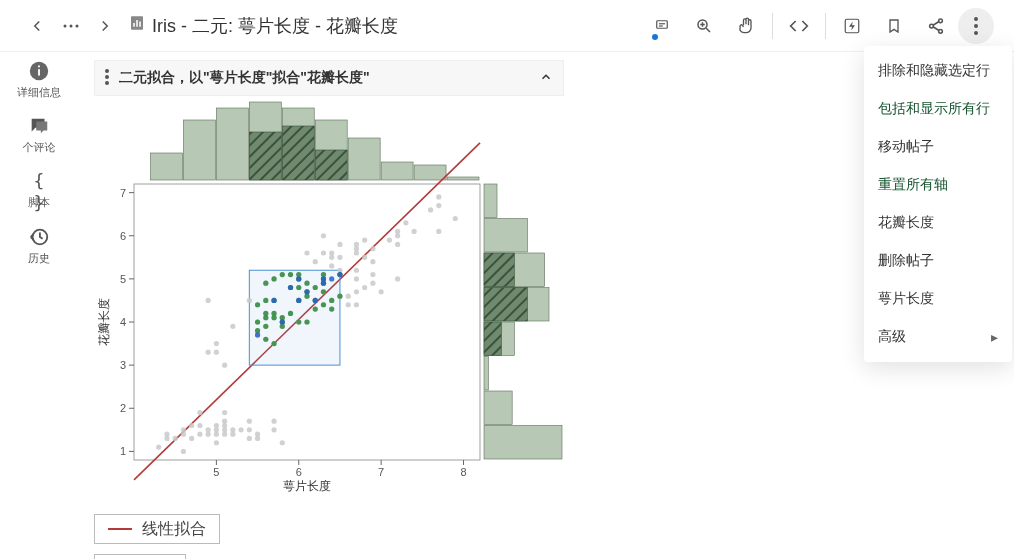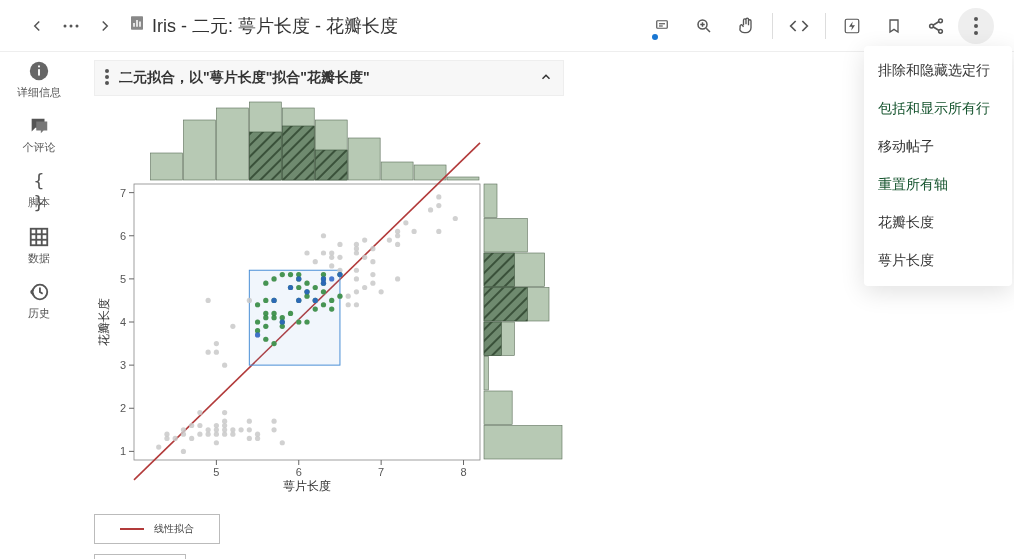--- a/index.html
+++ b/index.html
@@ -24,21 +24,21 @@
 .rail-item .lbl { font-size: 11px; line-height: 1.2; }
 .rail-item svg, .rail-item .ic { width: 22px; height: 22px; }
 
 
 .main-area { position: absolute; left: 78px; top: 46px; right: 0; bottom: 0; padding: 14px 16px; overflow: hidden; }
 .panel-head { background: #f7f7f7; border: 1px solid #eee; display: flex; align-items: center; height: 36px; padding: 0 10px; gap: 10px; font-size: 14px; font-weight: 600; width: 470px; }
 .panel-head .caret { margin-left: auto; }
 .chart-wrap { width: 470px; position: relative; }
 .plot-svg { display: block; }
 
-.legend-box { margin-top: 18px; border: 1px solid #bbb; height: 30px; width: 126px; display: flex; align-items: center; justify-content: center; gap: 10px; font-size: 10px; color: #444; }
+.legend-box { margin-top: 18px; border: 1px solid #bbb; height: 30px; width: 126px; display: flex; align-items: center; justify-content: center; gap: 10px; font-size: 16px; color: #444; }
 .legend-box .line { width: 24px; height: 0; border-top: 2px solid #b23a3a; }
 
 .fit-dd { margin-top: 10px; border: 1px solid #bbb; height: 30px; width: 92px; display: flex; align-items: center; justify-content: center; gap: 8px; font-size: 12px; font-weight: 600; color: #222; cursor: pointer; }
 
 
 .ctx-menu { position: absolute; right: 2px; top: 46px; width: 148px; background: #fff; box-shadow: 0 6px 24px rgba(0,0,0,.12); border-radius: 4px; padding: 6px 0; font-size: 14px; }
 .ctx-item { padding: 10px 14px; color: #333; cursor: pointer; display: flex; align-items: center; }
 .ctx-item.disabled { color: #14532d; cursor: default; font-family: Liberation Serif, serif; }
 .ctx-item .sub { margin-left: auto; color: #666; }
 </style>
@@ -142,30 +142,20 @@
   <div class="rail-item">
     <svg viewBox="0 0 24 24" fill="#555">
         <path d="M4 4h14v10H8l-4 4z"></path>
         <path d="M9 7h12v10h-4l-3 3v-3H9z" fill="#777"></path>
       </svg>
     <div class="lbl">个评论</div>
   </div>
   <div class="rail-item">
     <div class="ic" style="font-family:monospace;font-size:18px;line-height:22px;text-align:center;">{ }</div>
     <div class="lbl">脚本</div>
-  </div>
-  <div class="rail-item">
-    <svg viewBox="0 0 24 24" fill="none" stroke="#555" stroke-width="2">
-        <rect x="3" y="3" width="18" height="18"></rect>
-        <line x1="3" y1="9" x2="21" y2="9"></line>
-        <line x1="3" y1="15" x2="21" y2="15"></line>
-        <line x1="9" y1="3" x2="9" y2="21"></line>
-        <line x1="15" y1="3" x2="15" y2="21"></line>
-      </svg>
-    <div class="lbl">数据</div>
   </div>
   <div class="rail-item">
     <svg viewBox="0 0 24 24" fill="none" stroke="#555" stroke-width="2">
         <circle cx="13" cy="12" r="8"></circle>
         <path d="M13 7v5l3 2"></path>
         <path d="M3 12l3-3M3 12l3 3"></path>
       </svg>
     <div class="lbl">历史</div>
   </div>
 </div>
@@ -432,14 +422,19 @@
     
   </div>
 </div>
 
 <div class="ctx-menu">
   <div class="ctx-item">排除和隐藏选定行</div>
   <div class="ctx-item disabled">包括和显示所有行</div>
   <div class="ctx-item">移动帖子</div>
   <div class="ctx-item disabled">重置所有轴</div>
   <div class="ctx-item">花瓣长度</div>
+  <div class="ctx-item">删除帖子</div>
   <div class="ctx-item">萼片长度</div>
+  <div class="ctx-item">
+      <span>高级</span>
+      <span class="sub">▸</span>
+    </div>
 </div>
 
 </body></html>

